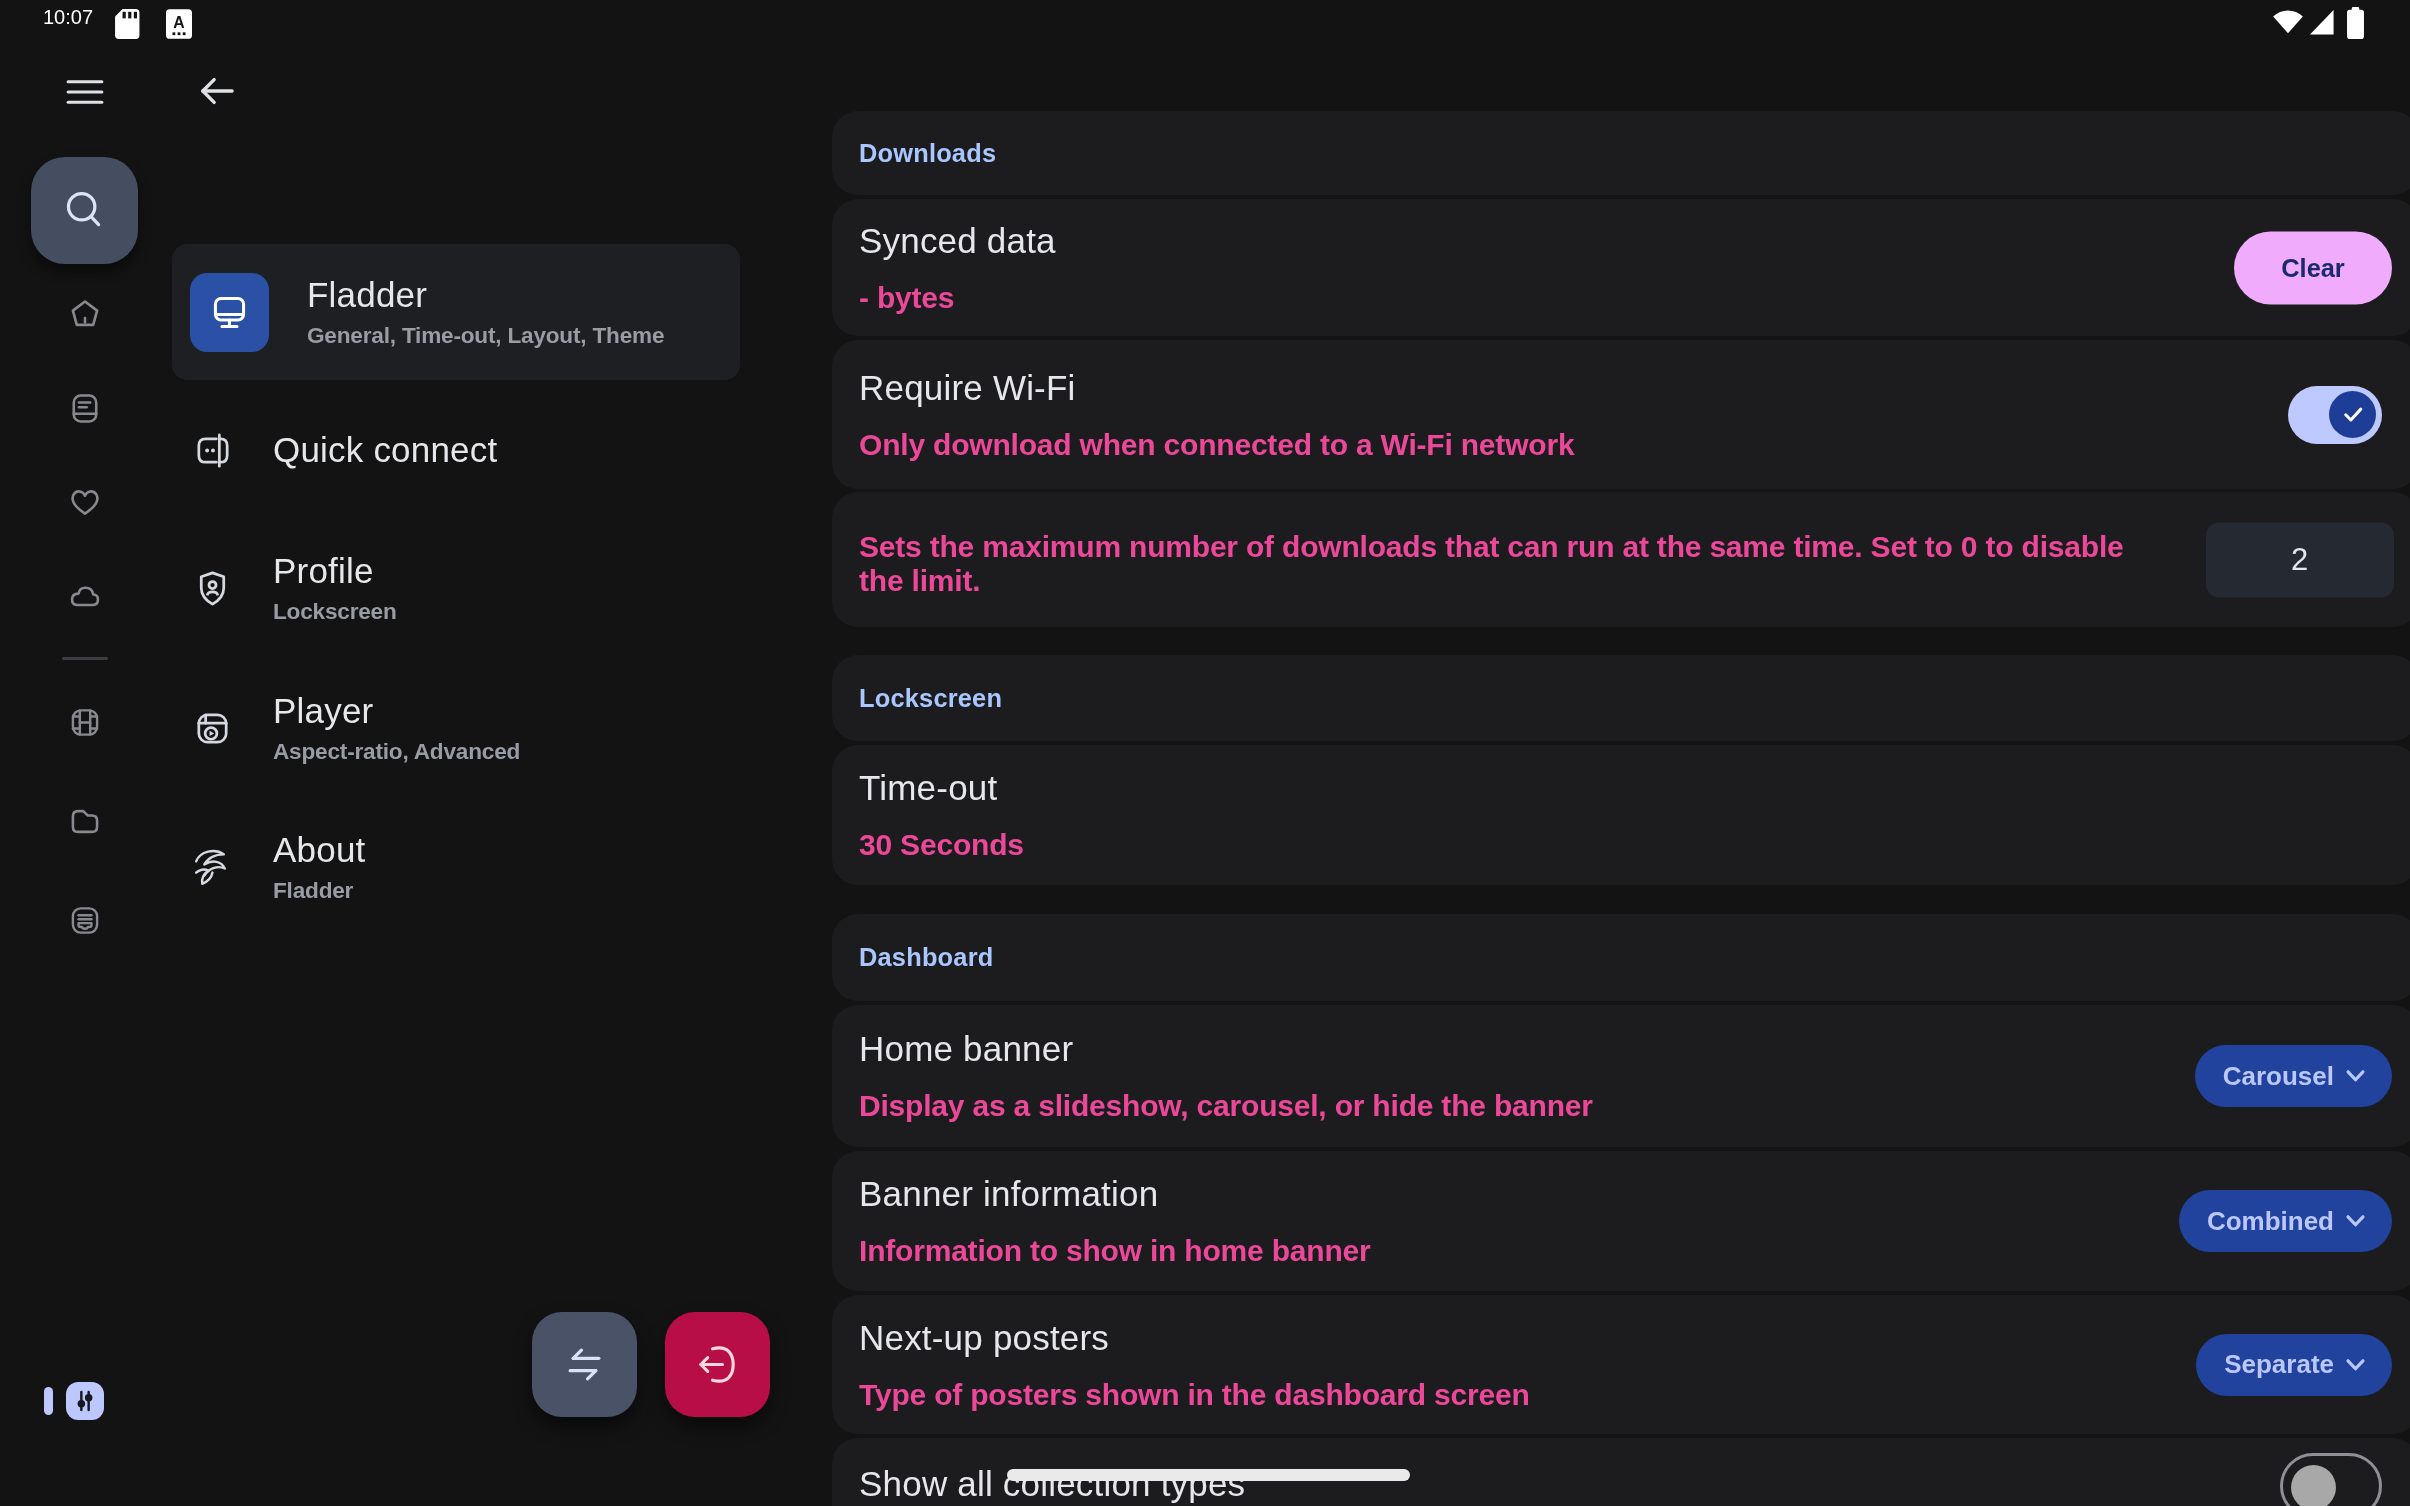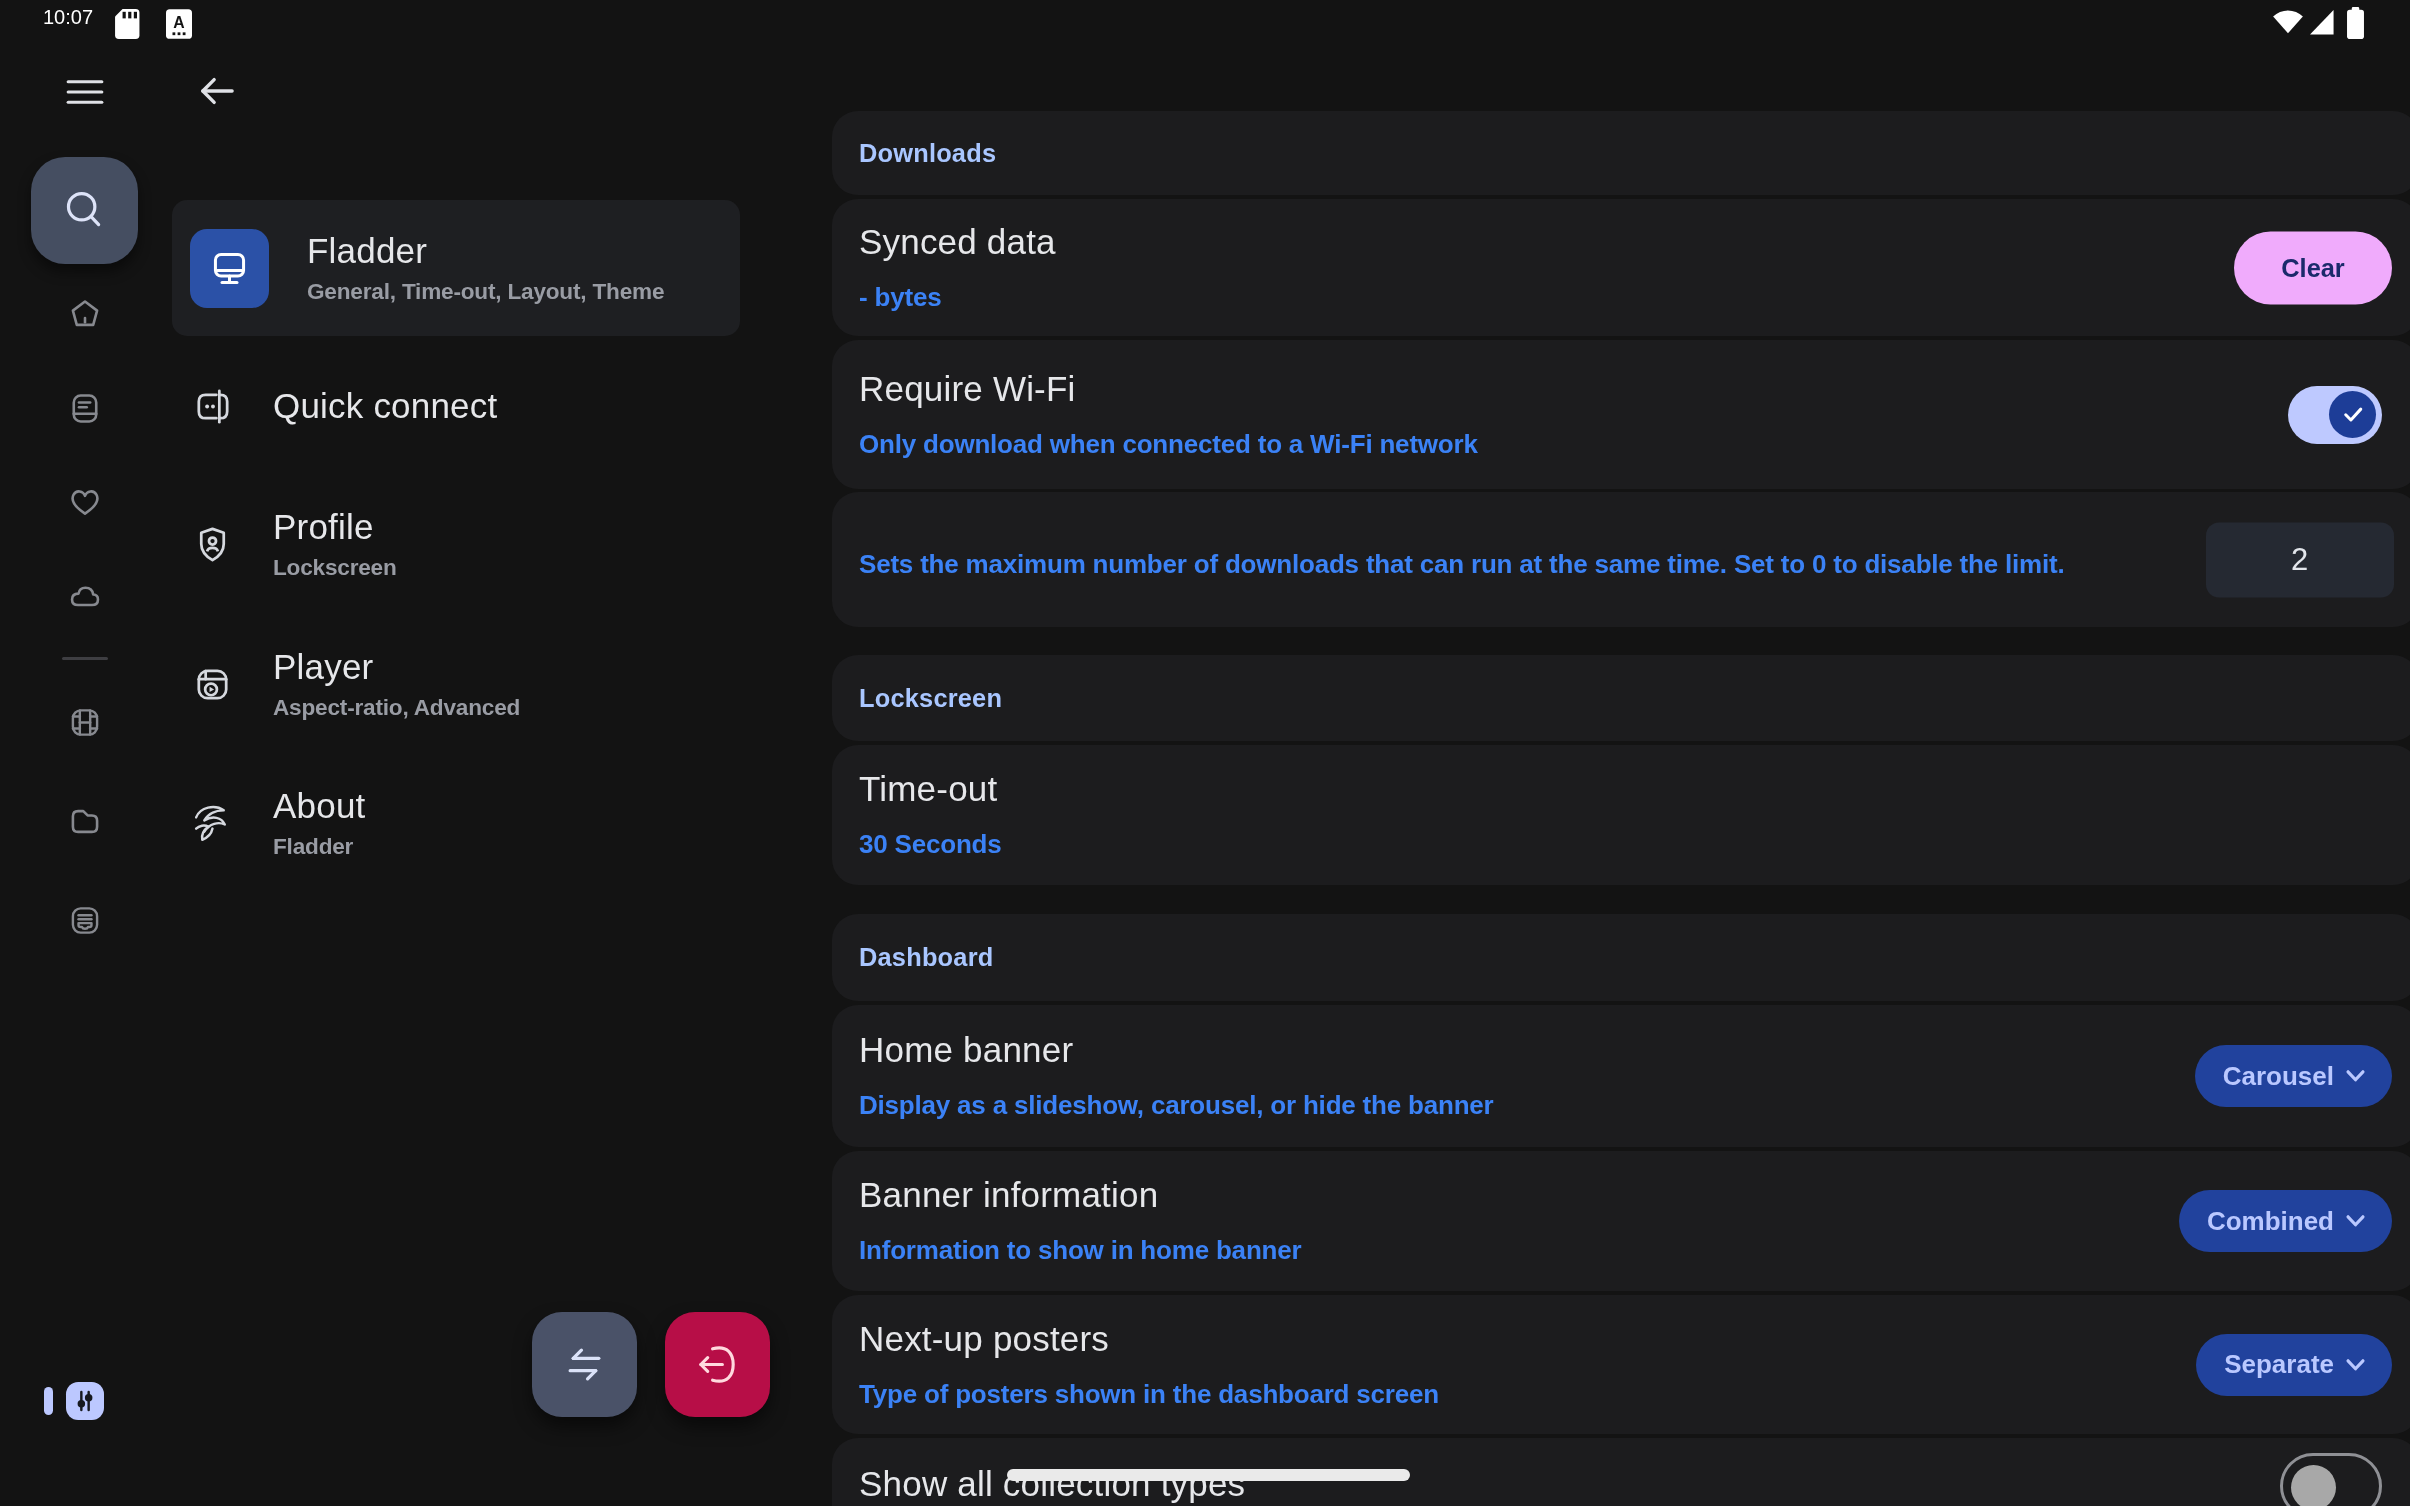--- a/index.html
+++ b/index.html
@@ -14,34 +14,34 @@
   
   .rail-item{position:absolute;left:66px;width:38px;height:38px;display:flex;align-items:center;justify-content:center;background:none;border:none;padding:0;}
   .search-pill{position:absolute;left:31px;top:157px;width:107px;height:107px;border-radius:34px;background:#454e61;
                display:flex;align-items:center;justify-content:center;border:none;box-shadow:0 7.5px 13px rgba(0,0,0,.45);}
   .rail-divider{position:absolute;left:62px;top:657px;width:46px;height:2.8px;background:#3e3e42;border-radius:1.9px;}
   .active-dot{position:absolute;left:44px;top:1387px;width:9.4px;height:28px;border-radius:5.6px;background:#bcc8ff;}
   .active-tile{position:absolute;left:66px;top:1382px;width:38px;height:38px;border-radius:12.2px;background:#bcc8ff;
                display:flex;align-items:center;justify-content:center;border:none;}
   
   .menu-item{position:absolute;left:172px;width:568px;display:flex;align-items:center;gap:38px;background:none;border:none;
-             text-align:left;padding:0 0 0 18px;box-sizing:border-box;cursor:pointer;}
+             text-align:left;padding:0 0 0 18px;box-sizing:border-box;cursor:pointer;margin-top:44px;}
   .menu-item.selected{background:#1e1f22;border-radius:15px;padding-left:18px;}
   .m-ic{width:45px;display:flex;justify-content:center;flex:0 0 45px;}
   .m-tile{width:79px;height:79px;border-radius:17px;background:#2b51a7;display:flex;align-items:center;justify-content:center;flex:0 0 79px;}
   .m-text{display:flex;flex-direction:column;gap:8.5px;}
   .m-title{font-size:35px;color:#e6e7ea;letter-spacing:0.2px;}
   .m-sub{font-size:22.6px;font-weight:600;color:#999ca4;letter-spacing:-0.2px;}
   
   .card{position:absolute;left:832px;width:1587px;background:#1c1c1e;border-radius:26px;box-sizing:border-box;}
   .card.header{display:flex;align-items:center;padding-left:27px;}
   .h-label{font-size:25.4px;font-weight:700;color:#a9c6ff;letter-spacing:0.2px;}
   .row-text{position:absolute;left:27px;top:50%;transform:translateY(-50%);display:flex;flex-direction:column;gap:12.2px;max-width:1299px;}
   .r-title{font-size:35px;color:#e6e7ea;letter-spacing:0.2px;}
-  .r-sub{font-size:26px;font-weight:600;color:#3b82f6;letter-spacing:-0.2px;margin-top:8px;}
+  .r-sub{font-size:30px;font-weight:600;color:#ec4899;letter-spacing:-0.2px;margin-top:8px;}
   .ctl{position:absolute;top:50%;transform:translateY(-50%);}
   .clear-btn{right:27px;width:158px;height:73px;border-radius:37px;background:#f0abfc;border:none;cursor:pointer;
              font-family:"Liberation Sans",sans-serif;font-size:25.4px;font-weight:700;color:#1b2a6b;}
   .toggle-on{right:37px;width:94px;height:58px;border-radius:29px;background:#bec9ff;border:none;cursor:pointer;}
   .toggle-on .thumb{position:absolute;right:5.6px;top:5.6px;width:47px;height:47px;border-radius:50%;background:#1d3d97;
                     display:flex;align-items:center;justify-content:center;}
   .num-field{right:25.4px;width:188px;height:75px;border-radius:13px;background:#252932;display:flex;align-items:center;justify-content:center;
              font-size:31px;color:#e3e6ec;cursor:text;}
   .drop-pill{right:27px;height:62px;border-radius:31px;background:#21429d;border:none;cursor:pointer;display:flex;align-items:center;
              gap:11px;padding:0 26px 0 28px;font-family:"Liberation Sans",sans-serif;font-size:26px;font-weight:700;color:#bac8ff;}

